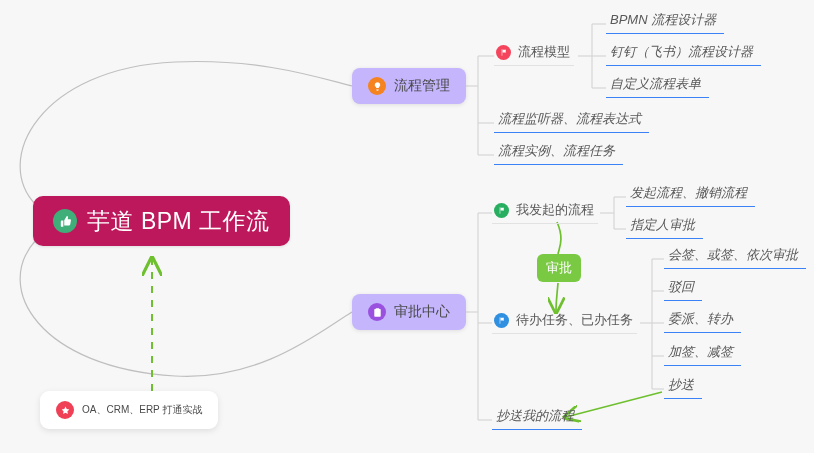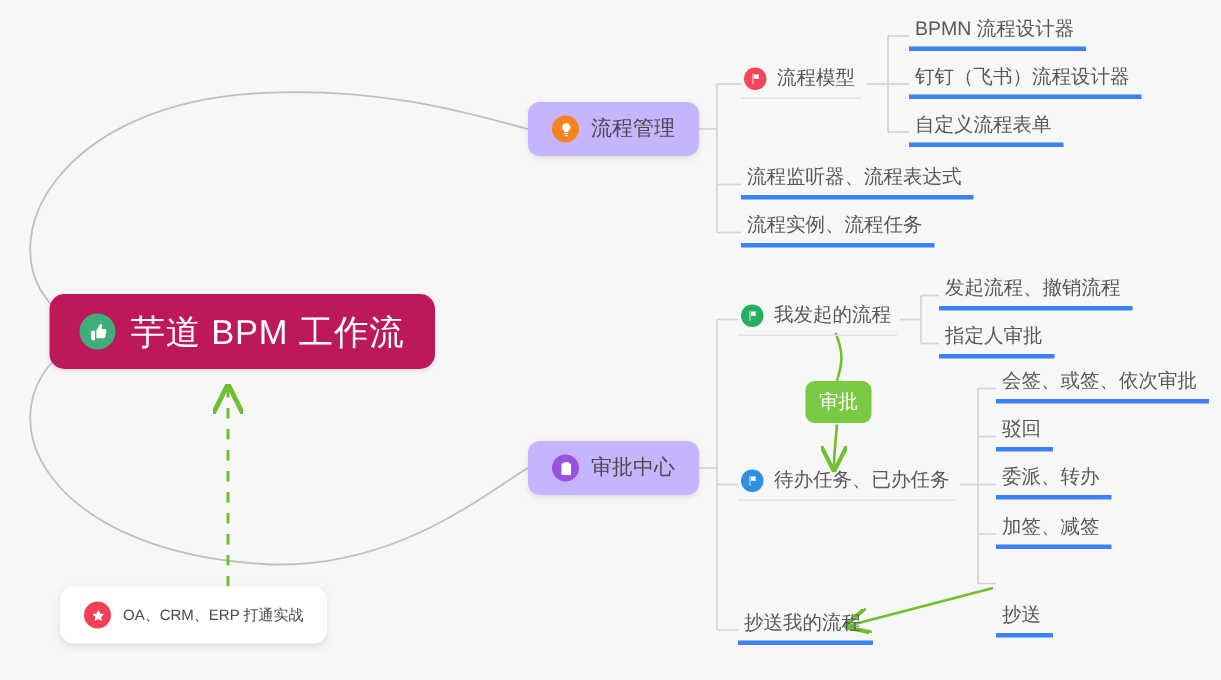--- a/index.html
+++ b/index.html
@@ -88,21 +88,22 @@
   .topic-label {
     color: #585858;
     font-size: 13px;
     margin-left: 7px;
   }
 
   
   .leaf-node {
     padding: 0 8px 4px 4px;
     height: 23px;
-    border-bottom: 3px solid #3b82f6;
+    border-bottom: 1px solid #3b82f6;
+    font-style: italic;
   }
   .leaf-label {
     color: #585858;
     font-size: 13px;
   }
 
   
   .tag-node {
     background: #7ac943;
     border-radius: 6px;
@@ -278,21 +279,21 @@
   </div>
   <div class="node leaf-node" style="left:664px; top:278px;">
     <span class="leaf-label">驳回</span>
   </div>
   <div class="node leaf-node" style="left:664px; top:310px;">
     <span class="leaf-label">委派、转办</span>
   </div>
   <div class="node leaf-node" style="left:664px; top:343px;">
     <span class="leaf-label">加签、减签</span>
   </div>
-  <div class="node leaf-node" style="left:664px; top:376px;margin-top:26px;">
+  <div class="node leaf-node" style="left:664px; top:376px;">
     <span class="leaf-label">抄送</span>
   </div>
 
   <div class="node leaf-node" style="left:492px; top:407px;">
     <span class="leaf-label">抄送我的流程</span>
   </div>
 
   <div class="node tag-node" style="left:537px; top:254px;">
     <span class="tag-label">审批</span>
   </div>

